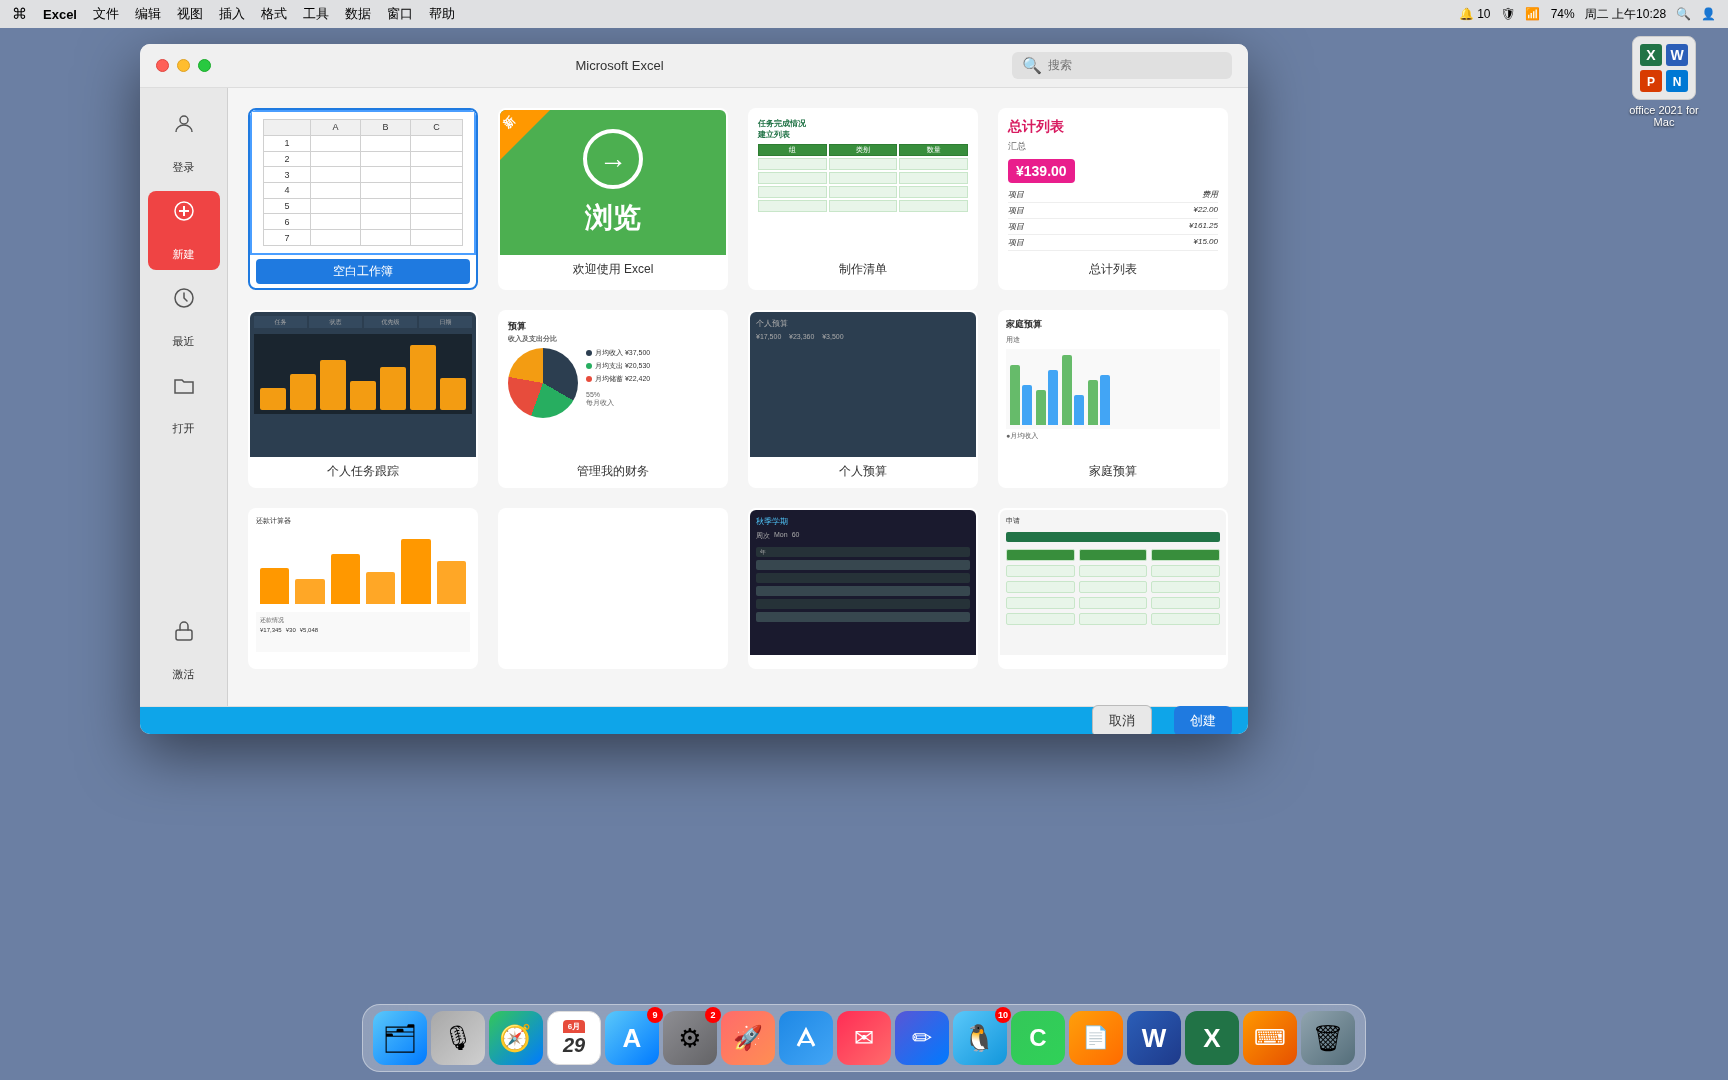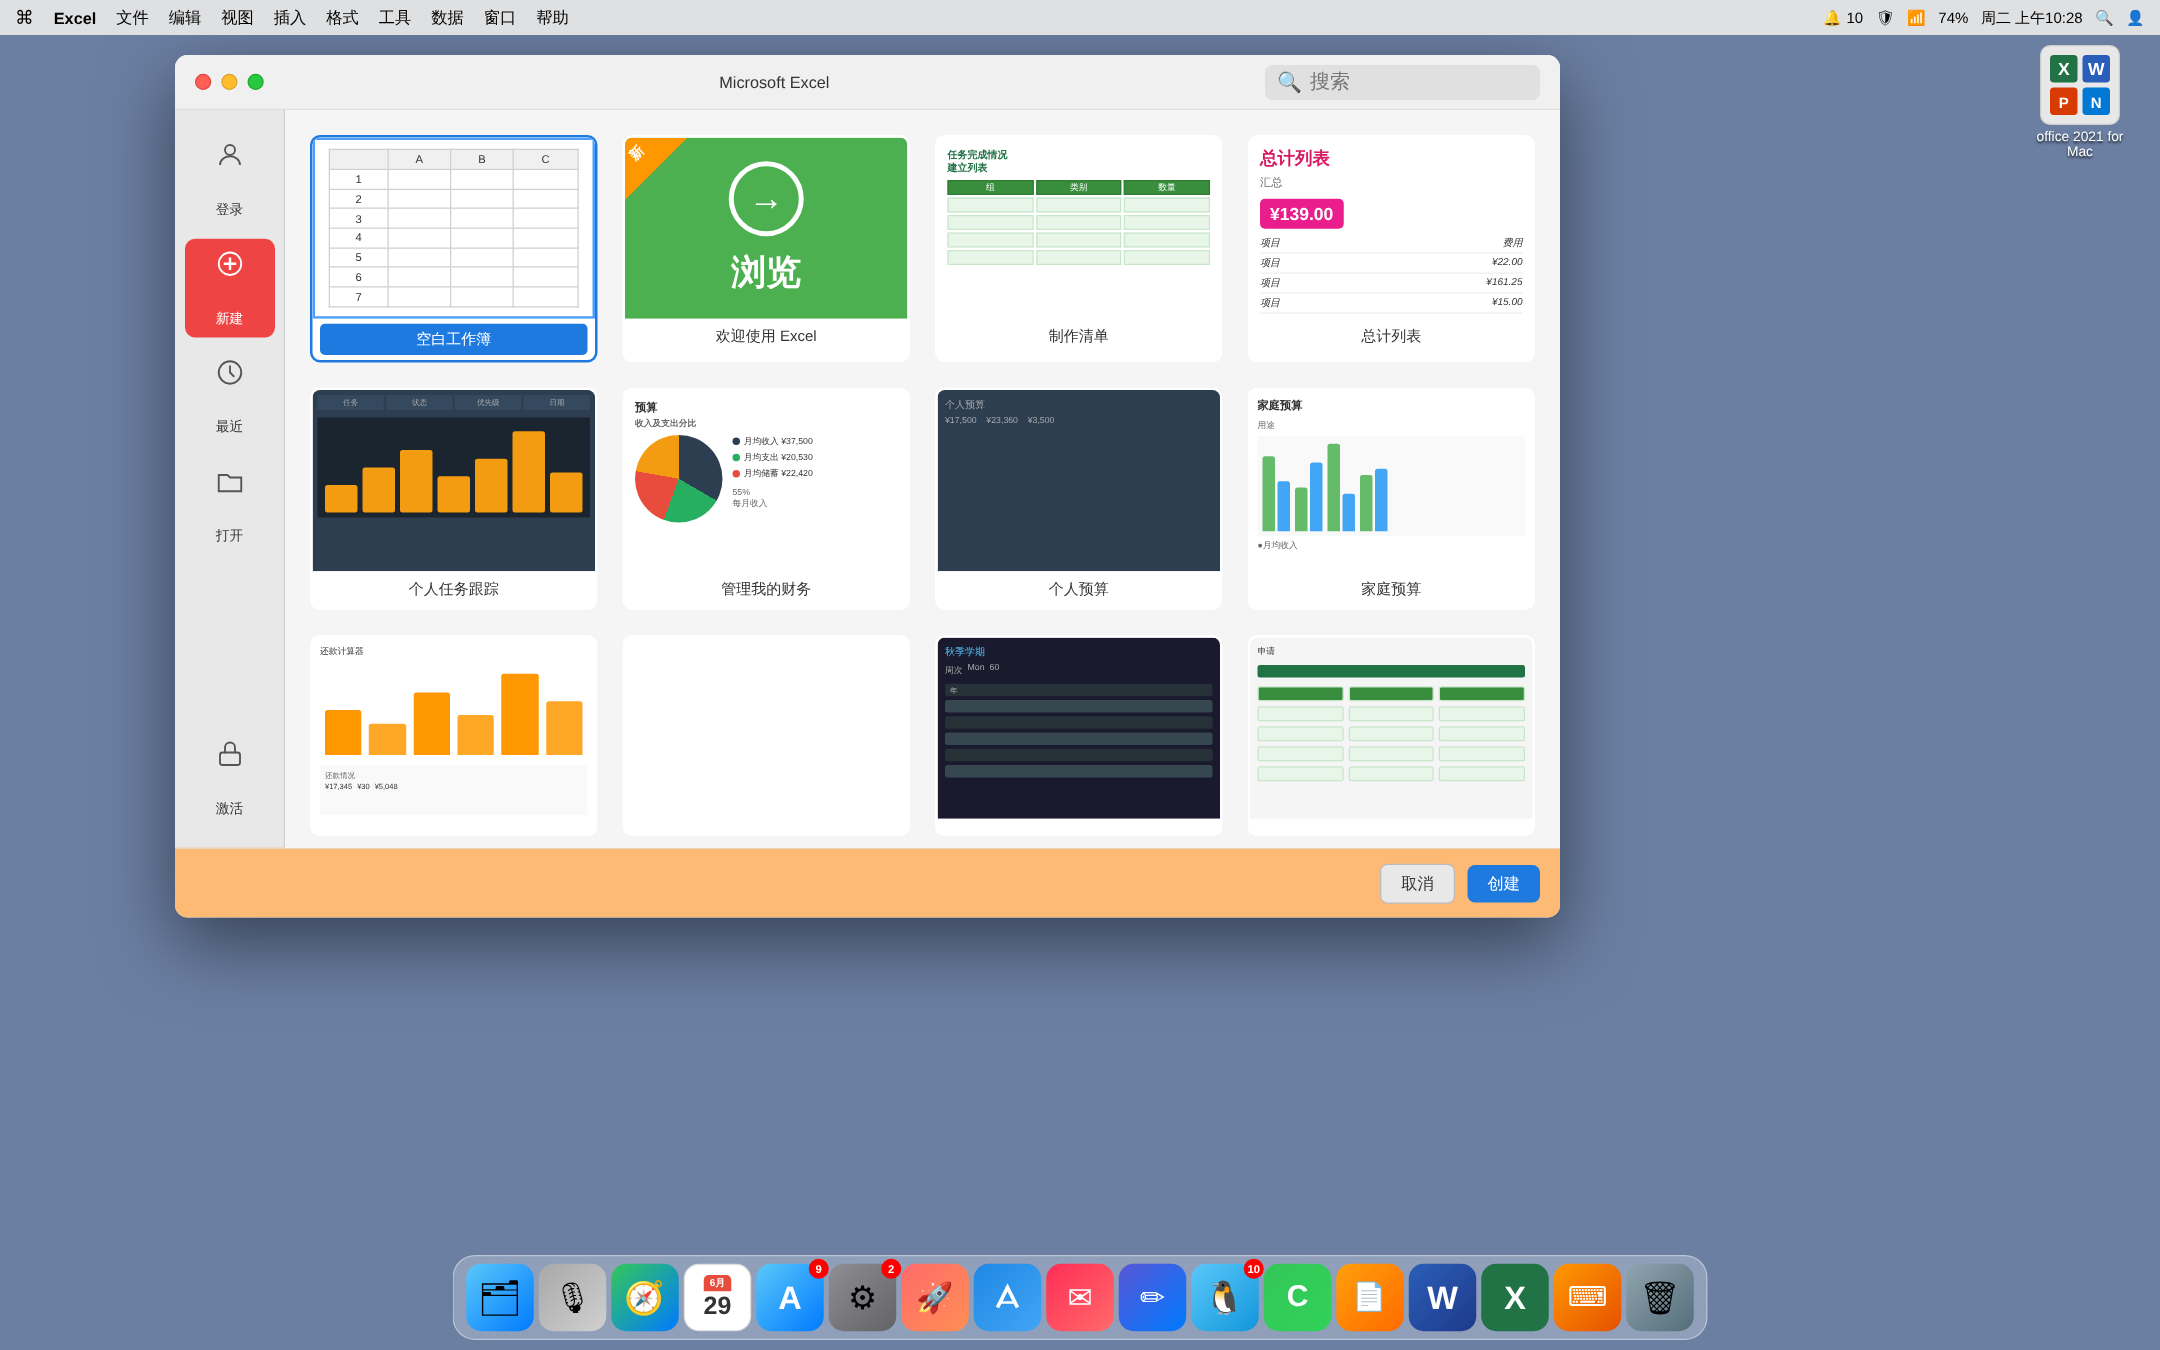--- a/index.html
+++ b/index.html
@@ -133,24 +133,25 @@
       align-items: center;
       background: #e0e0e0;
       border-radius: 6px;
       padding: 4px 10px;
       width: 220px;
       gap: 6px;
     }
     .window-search input {
       border: none;
       background: transparent;
-      font-size: 16px;
+      font-size: 12px;
       color: #c2410c;
       outline: none;
       width: 100%;
+      font-family: Liberation Mono, monospace;
     }
 
     
     .window-body {
       display: flex;
       flex: 1;
       overflow: hidden;
     }
 
     
@@ -584,28 +585,28 @@
       background: #e8f5e9;
       border: 1px solid #c8e6c9;
       border-radius: 2px;
     }
     .form-header-cell {
       background: #388e3c;
     }
 
     
     .window-footer {
-      height: 56px;
-      background: #fdba74;
+      height: 28px;
+      background: #0ea5e9;
       border-top: 1px solid #ddd;
       display: flex;
       align-items: center;
       justify-content: flex-end;
       padding: 0 16px;
-      gap: 10px;
+      gap: 22px;
       flex-shrink: 0;
     }
     .btn-cancel {
       padding: 6px 16px;
       border: 1px solid #bbb;
       border-radius: 6px;
       background: #e8e8e8;
       font-size: 13px;
       cursor: pointer;
       color: #333;
@@ -1154,21 +1155,21 @@
     <span style="font-size:24px;">🎙</span>
   </div>
 
   <div class="dock-item dock-safari">
     <span style="font-size:26px;">🧭</span>
   </div>
 
   <div class="dock-item dock-calendar" style="background:white;border:1px solid #ddd;position:relative;">
     <div style="display:flex;flex-direction:column;align-items:center;">
       <div style="font-size:8px;color:#e74c3c;font-weight:bold;width:100%;text-align:center;background:#e74c3c;color:white;border-radius:4px 4px 0 0;padding:1px;">6月</div>
-      <div style="font-size:20px;color:#333;font-weight:bold;line-height:1.2;">29</div>
+      <div style="font-size:20px;color:#333;font-weight:bold;line-height:1.2;font-style:italic;">29</div>
     </div>
   </div>
 
   <div class="dock-item dock-appstore" style="position:relative;">
     <span style="font-size:26px;color:white;font-weight:bold;">A</span>
     <div class="dock-badge">9</div>
   </div>
 
   <div class="dock-item dock-settings" style="position:relative;">
     <span style="font-size:26px;">⚙</span>

